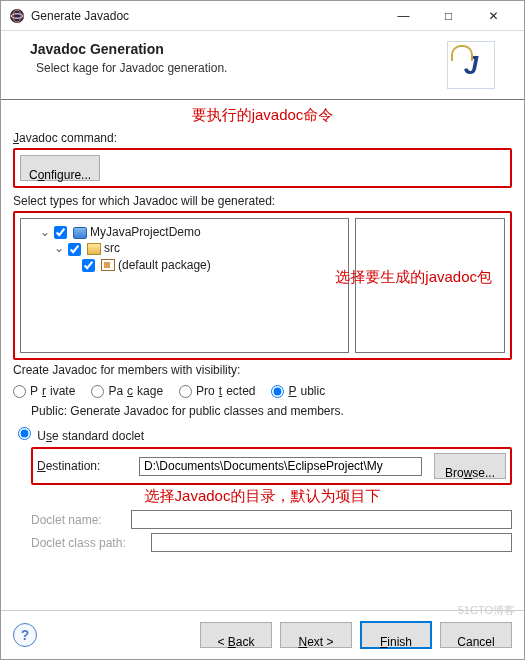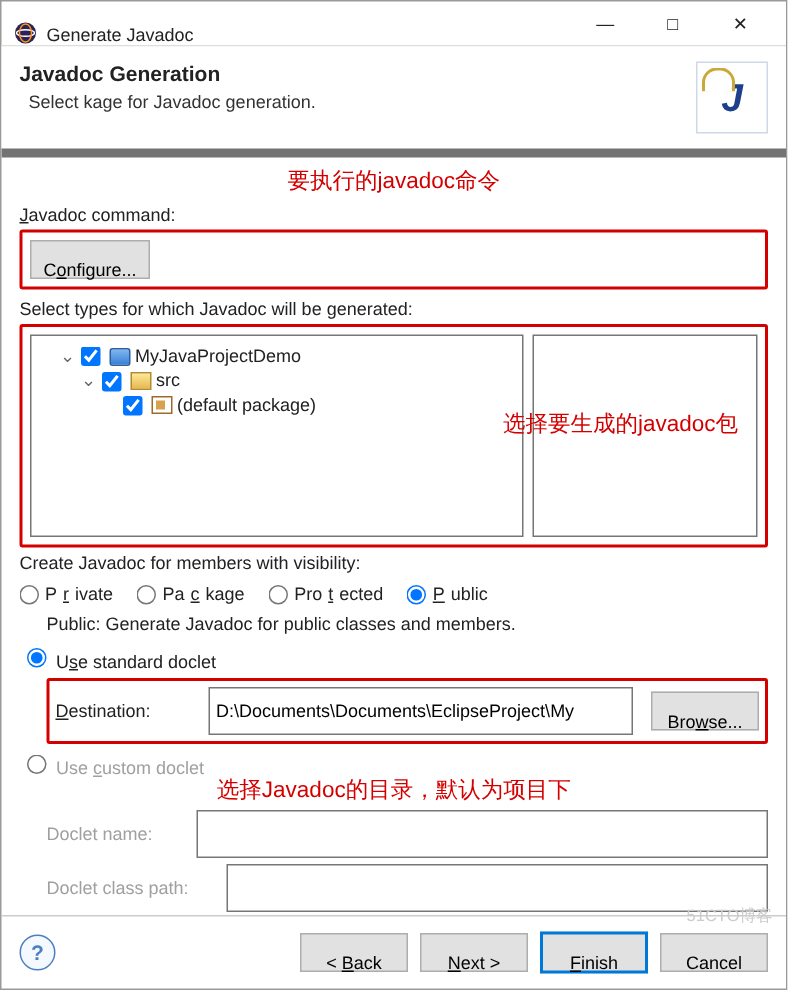--- a/index.html
+++ b/index.html
@@ -1,34 +1,34 @@
 <!DOCTYPE html>
 <html><head>
 <meta charset="utf-8">
 <style>
 * { box-sizing: border-box; font-family: "Segoe UI", Tahoma, sans-serif; }
 body { margin: 0; background: #f0f0f0; width: 525px; height: 660px; overflow: hidden; }
 .window { background: #fff; width: 525px; height: 660px; border: 1px solid #999; display: flex; flex-direction: column; }
-.titlebar { height: 30px; display: flex; align-items: flex-end; padding: 0 8px; border-bottom: 1px solid #ddd; }
+.titlebar { height: 30px; display: flex; align-items: center; padding: 0 8px; border-bottom: 1px solid #ddd; }
 .titlebar .ico { width: 16px; height: 16px; margin-right: 6px; }
 .titlebar .title { font-size: 12px; color: #222; flex: 1; }
 .titlebar .tbtn { width: 45px; height: 29px; display: flex; align-items: center; justify-content: center; color: #222; font-size: 12px; }
-.banner { display: flex; align-items: flex-start; padding: 10px 12px; border-bottom: 6px solid #737373; background: #fff; }
+.banner { display: flex; align-items: flex-start; padding: 10px 29px; border-bottom: 1px solid #737373; background: #fff; }
 .banner .btxt { flex: 1; }
 .banner h1 { font-size: 14px; font-weight: 600; margin: 0 0 4px 0; color: #222; }
 .banner .sub { font-size: 12px; color: #333; padding-left: 6px; display:block; }
 .banner .jico { width: 48px; height: 48px; border: 1px solid #cfd8e6; background: #fff; display:flex; align-items:center; justify-content:center; font-size: 26px; font-weight:bold; color:#1e3f8b; font-style:italic; position:relative; }
 .banner .jico:before { content:""; position:absolute; top:3px; left:3px; width:18px; height:14px; border:2px solid #c9a93b; border-bottom:none; border-radius:10px 10px 0 0; }
 .content { flex: 1; padding: 6px 12px 6px 12px; font-size: 12px; color: #222; display:flex; flex-direction:column; overflow:hidden; }
 .annot { color: #d40000; font-size: 15px; font-weight: normal; letter-spacing: 0; text-align: center; }
 .redbox { border: 2px solid #d40000; border-radius: 2px; }
 .row { display: flex; align-items: center; gap: 6px; }
 label.u { text-decoration: none; }
 label.u > span.ul { text-decoration: underline; }
-input.txt { border: 1px solid #767676; font-size: 12px; padding: 2px 4px; height: 32px; background:#fff; }
+input.txt { border: 1px solid #767676; font-size: 12px; padding: 2px 4px; height: 19px; background:#fff; }
 button.push { font-size: 12px; padding: 12px 8px; height: 23px; background: #e1e1e1; border: 1px solid #adadad; min-width: 72px; }
 button.default { border: 2px solid #0078d7; }
 .combo { display:flex; border:1px solid #767676; height:21px; flex:1; }
 .combo input { border:none; flex:1; font-size:12px; padding:2px 4px; outline:none; }
 .combo .arrow { width:18px; border-left:1px solid #ccc; display:flex; align-items:center; justify-content:center; font-size:9px; color:#333; background:#fff; }
 .treebox { border:1px solid #767676; background:#fff; height:135px; overflow:auto; padding:4px; flex:1; }
 .tree ul { list-style:none; margin:0; padding-left:14px; }
 .tree li { padding: 2px 0; white-space:nowrap; }
 .tree .tw { display:inline-block; width:12px; text-align:center; cursor:pointer; color:#666; }
 .tree input[type=checkbox] { margin:0 3px; vertical-align:middle; }
@@ -112,21 +112,20 @@
     </div>
     <div style="padding:2px 0 6px 18px;">Public: Generate Javadoc for public classes and members.</div>
 
     <fieldset class="flat docgrp">
       <label><input type="radio" name="doc" checked="" style=""> U<span style="text-decoration:underline">s</span>e standard doclet</label>
       <div class="docrow redbox" style="padding:4px; margin-top:4px;gap:12px;">
         <span class="lbl"><span style="text-decoration:underline">D</span>estination:</span>
         <input class="txt" style="flex: 1 1 0%;" type="text" value="D:\Documents\Documents\EclipseProject\My">
         <button class="push">Bro<span style="text-decoration:underline">w</span>se...</button>
       </div>
-      <label class="disabled" style="display:block; margin-top:4px;"><input type="radio" name="doc" style=""> Use <span style="text-decoration:underline">c</span>ustom doclet</label>
       <div class="annot" style="text-align:center; margin: -2px 0 2px 0;">选择Javadoc的目录，默认为项目下</div>
       <div class="docrow disabled">
         <span class="lbl">Doclet name:</span>
         <input class="txt" style="flex: 1 1 0%;" disabled="" type="text">
       </div>
       <div class="docrow disabled">
         <span class="lbl" style="width:110px">Doclet class path:</span>
         <input class="txt" style="flex: 1 1 0%;" disabled="" type="text">
       </div>
     </fieldset>

